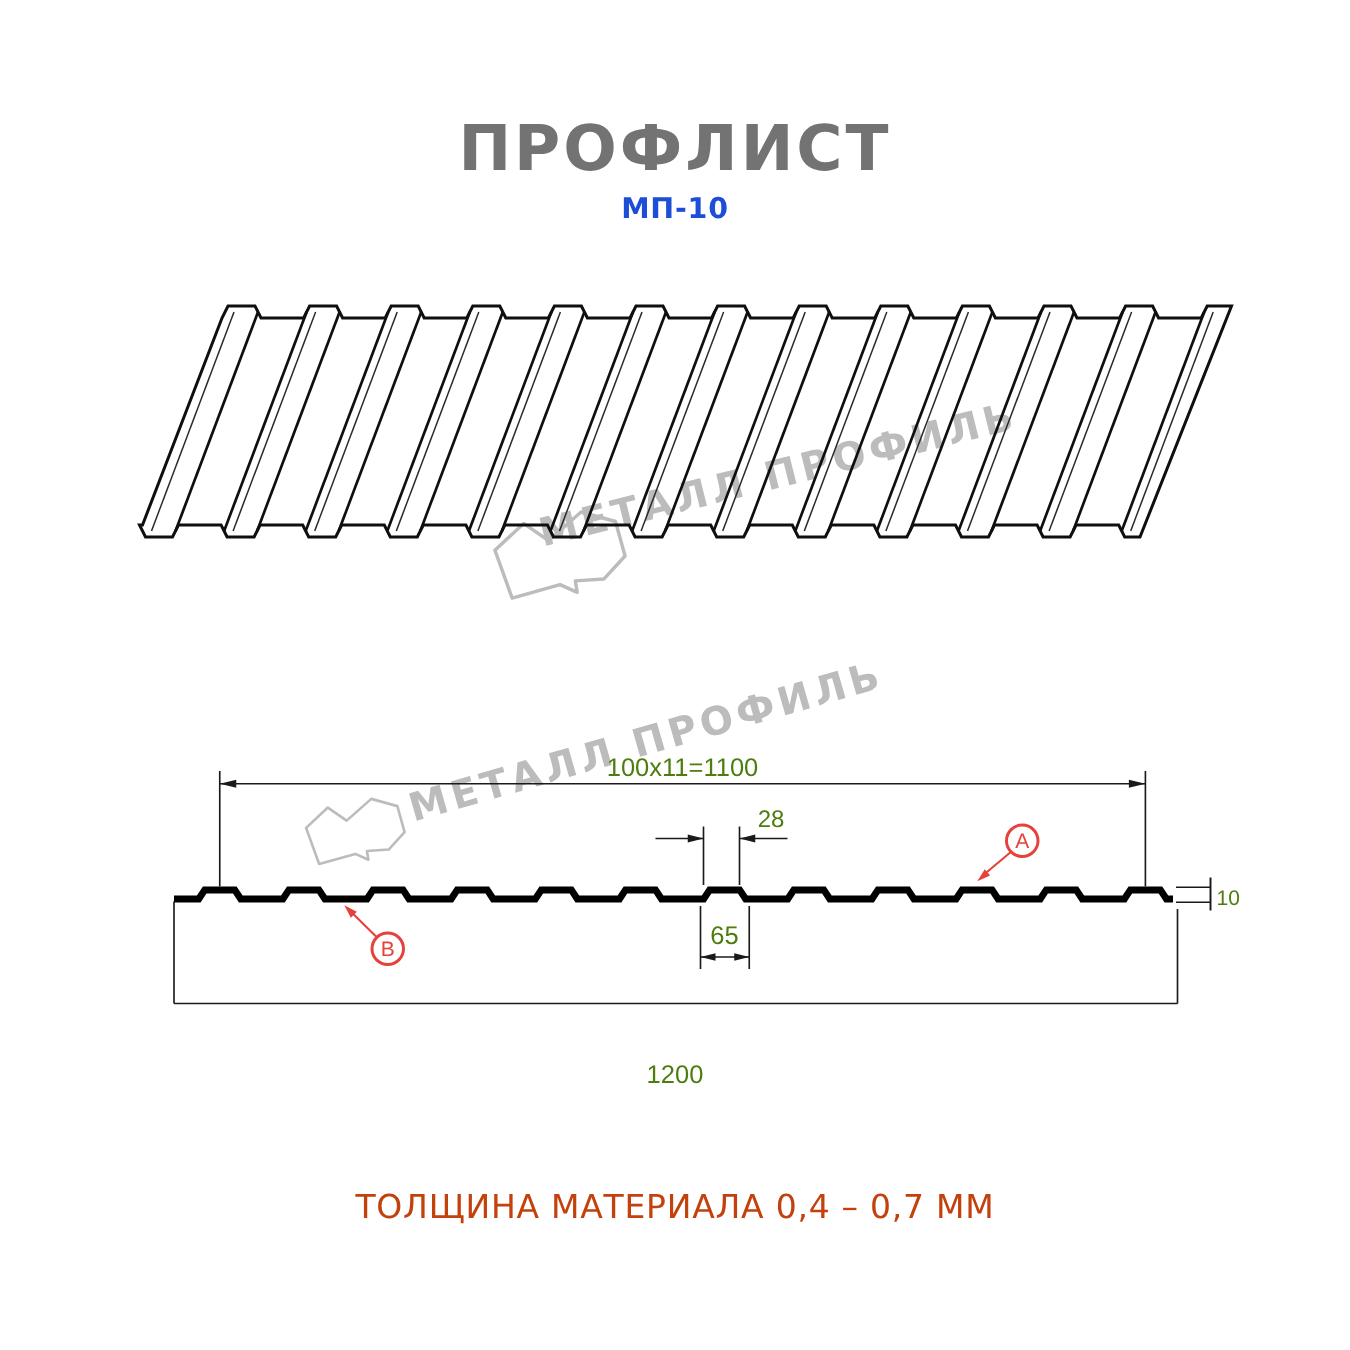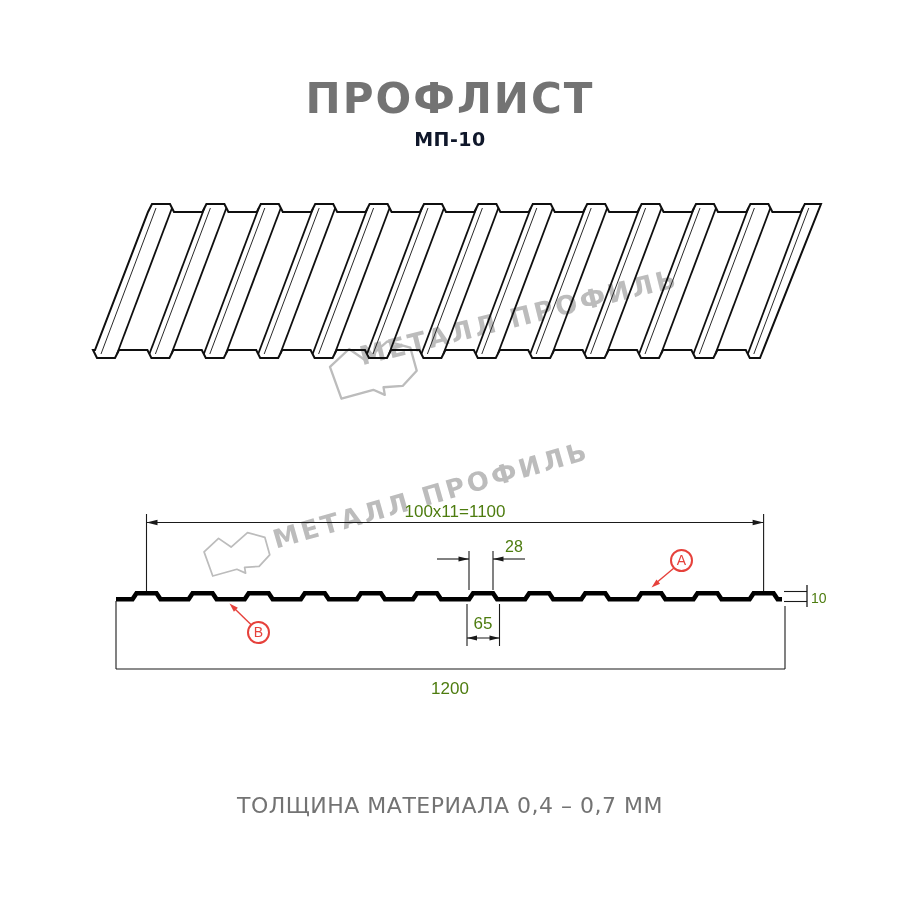--- a/index.html
+++ b/index.html
@@ -13,46 +13,46 @@
     font-family:"Liberation Sans",sans-serif;color:#111;
   }
   .abs{position:absolute;}
   .center-text{left:0;right:0;text-align:center;}
   .page-title{
     top:74px;font-family:"DejaVu Sans","Liberation Sans",sans-serif;
     font-weight:700;font-size:42px;letter-spacing:2px;color:#737373;
   }
   .page-subtitle{
     top:128px;font-family:"DejaVu Sans","Liberation Sans",sans-serif;
-    font-weight:700;font-size:19px;letter-spacing:0.5px;color:#0f172a;
+    font-weight:700;font-size:19px;letter-spacing:0.5px;color:#1d4ed8;
   }
   .footer-note{
     top:793px;font-family:"DejaVu Sans","Liberation Sans",sans-serif;
-    font-weight:400;font-size:22px;letter-spacing:0.5px;color:#737373;
+    font-weight:400;font-size:22px;letter-spacing:0.5px;color:#c2410c;
   }
   .watermark-text{
     font-family:"DejaVu Sans","Liberation Sans",sans-serif;
     font-weight:700;font-size:26px;letter-spacing:3px;color:var(--gray);
     white-space:nowrap;z-index:1;
   }
   #wm-text-1{left:519px;top:317px;transform:translate(-50%,-50%) rotate(-14deg);}
   #wm-text-2{left:431px;top:495px;transform:translate(-50%,-50%) rotate(-16deg);}
   .wm-logo{z-index:1;}
   #wm-logo-1{left:318px;top:326px;}
   #wm-logo-2{left:196px;top:521px;}
   #art{left:0;top:0;z-index:2;pointer-events:none;}
   .dim-text{
     position:absolute;z-index:3;color:#4d7c0f;text-align:center;
     font-family:"Liberation Sans",sans-serif;white-space:nowrap;
   }
   #dim-1100{left:375px;top:502px;width:160px;font-size:17px;}
   #dim-35{left:498px;top:538px;width:32px;font-size:16px;}
   #dim-65{left:465px;top:614px;width:36px;font-size:17px;}
   #dim-10{left:811px;top:590px;font-size:14px;text-align:right;}
-  #dim-1200{left:400px;top:679px;width:100px;font-size:17px;}
+  #dim-1200{left:400px;top:707px;width:100px;font-size:17px;}
   .callout{
     position:absolute;z-index:3;width:23px;height:23px;box-sizing:border-box;
     border:2px solid var(--red);border-radius:50%;color:var(--red);
     font-size:14px;line-height:19px;text-align:center;
     font-family:"Liberation Sans",sans-serif;
   }
   #callout-a{left:670px;top:549px;}
   #callout-b{left:247px;top:621px;}
   
   .ln{stroke:#1a1a1a;stroke-width:1.1;fill:none;}

